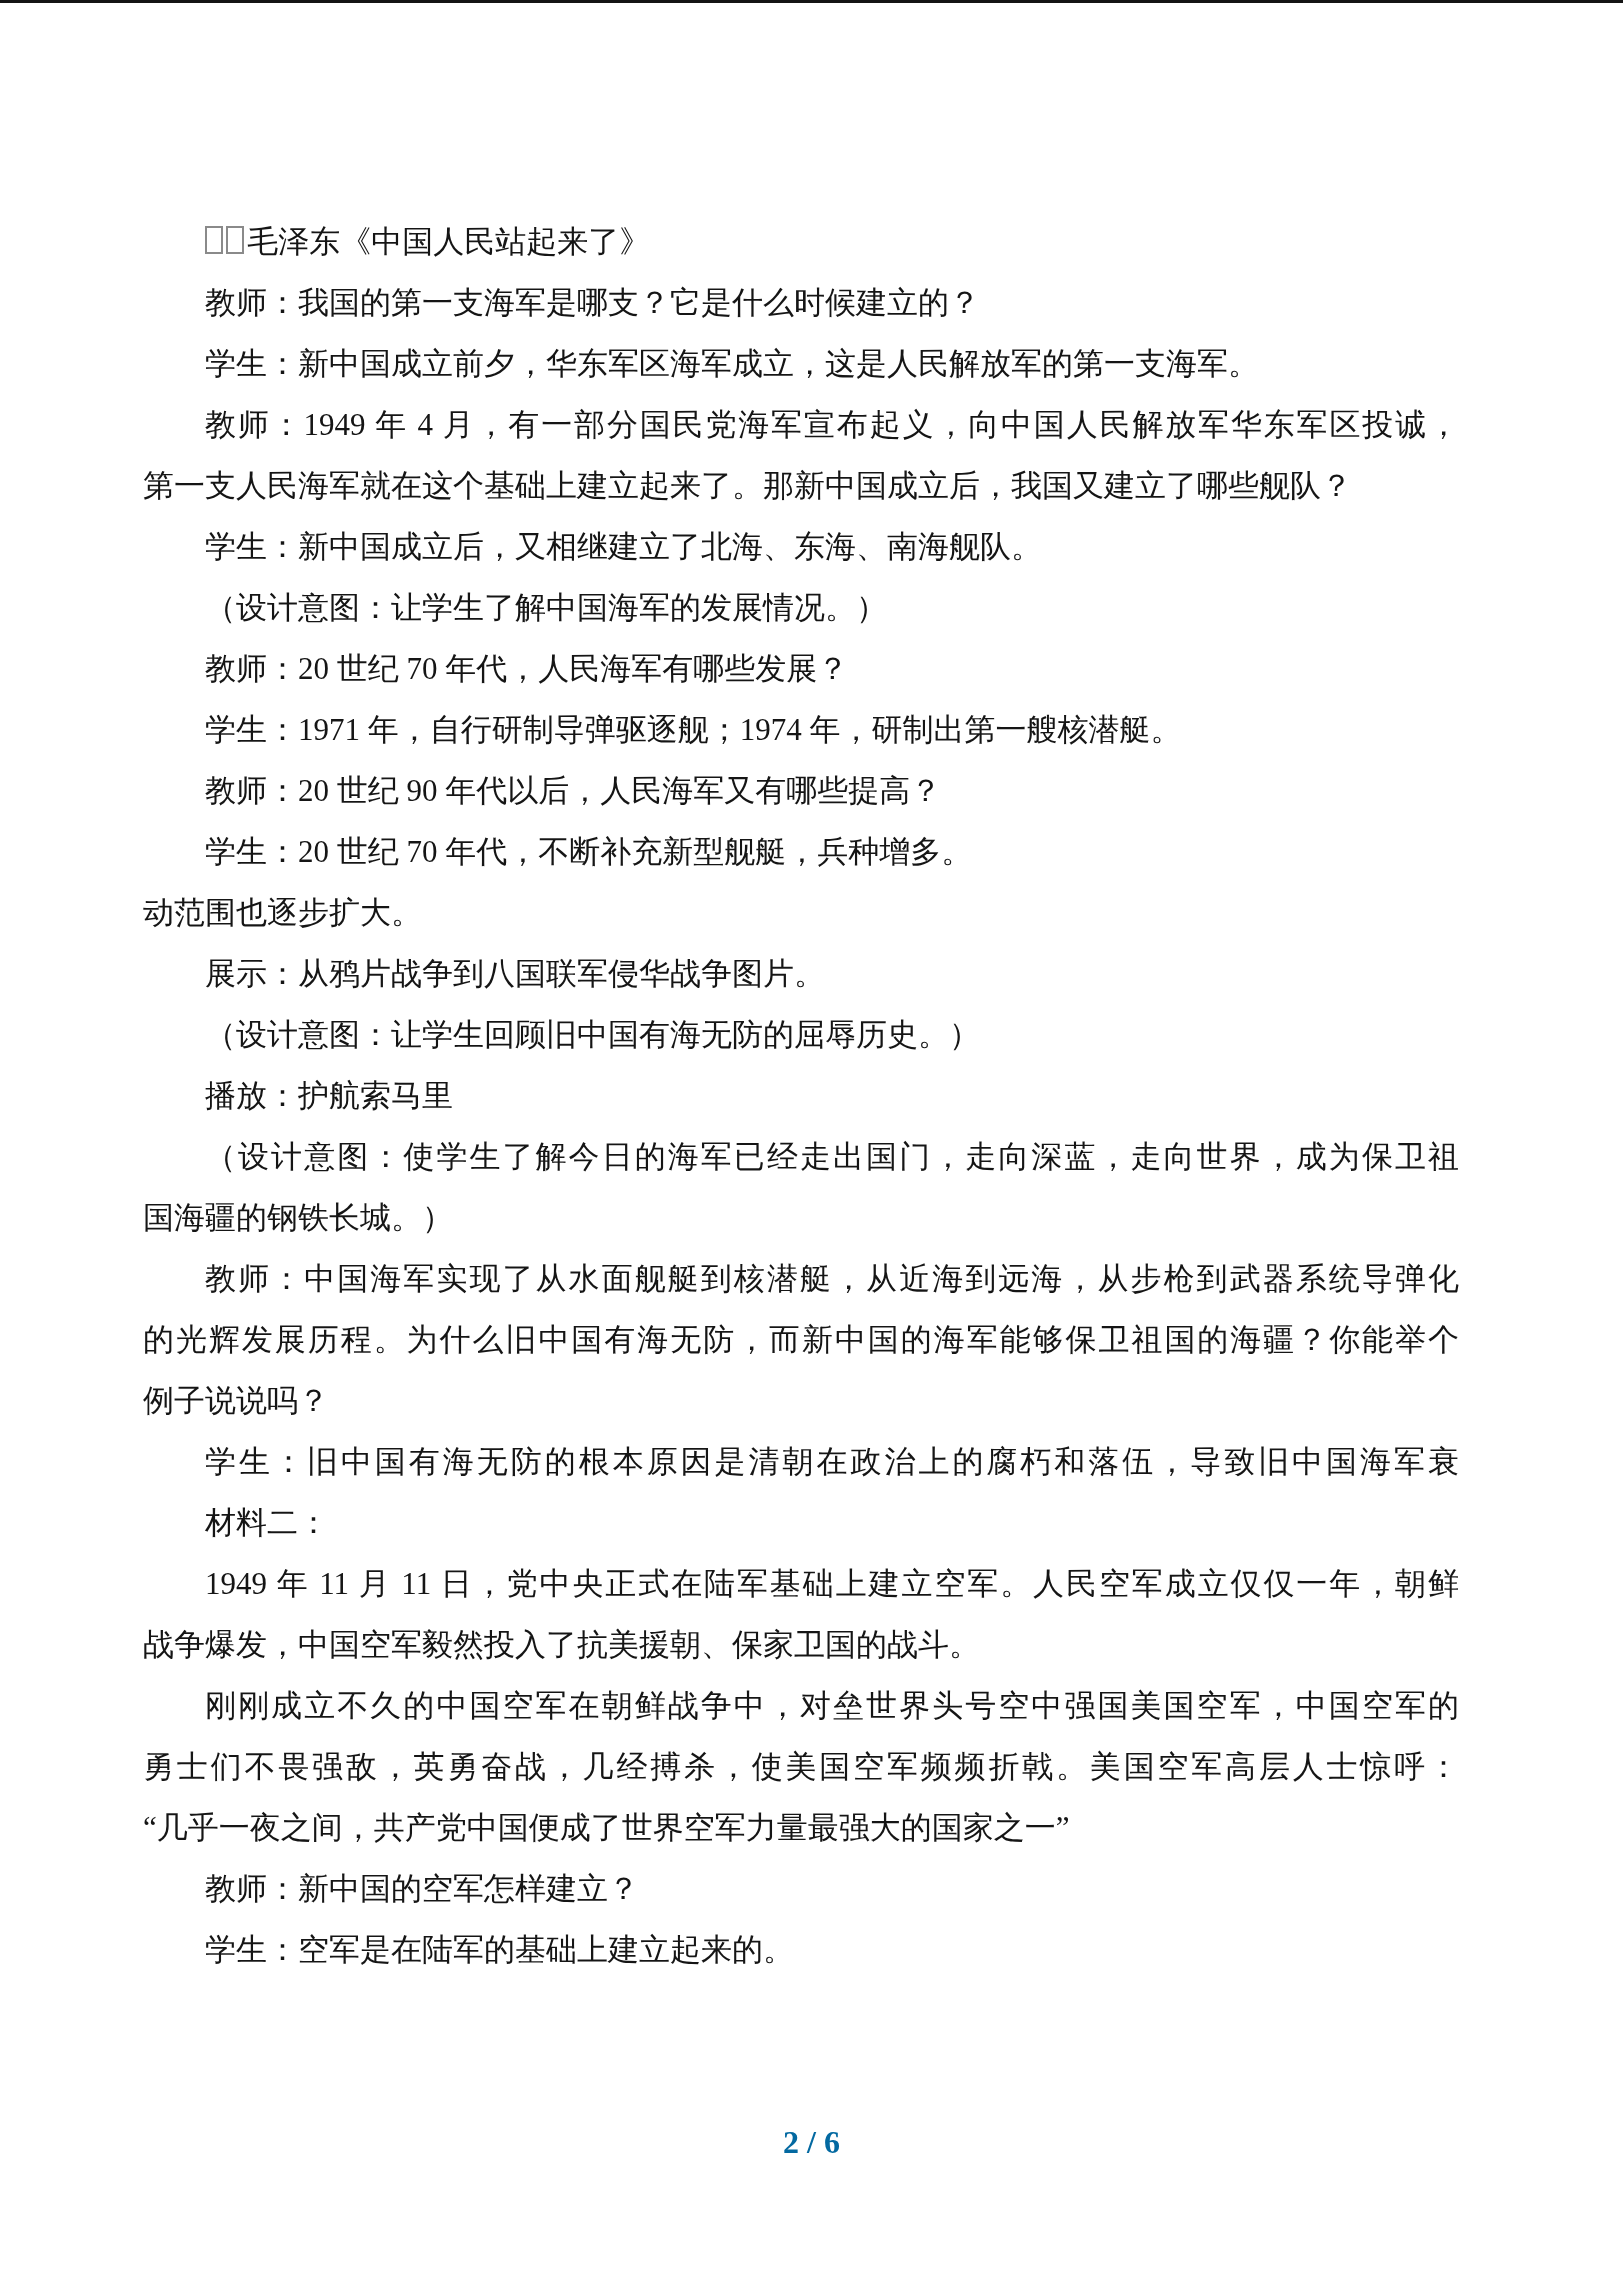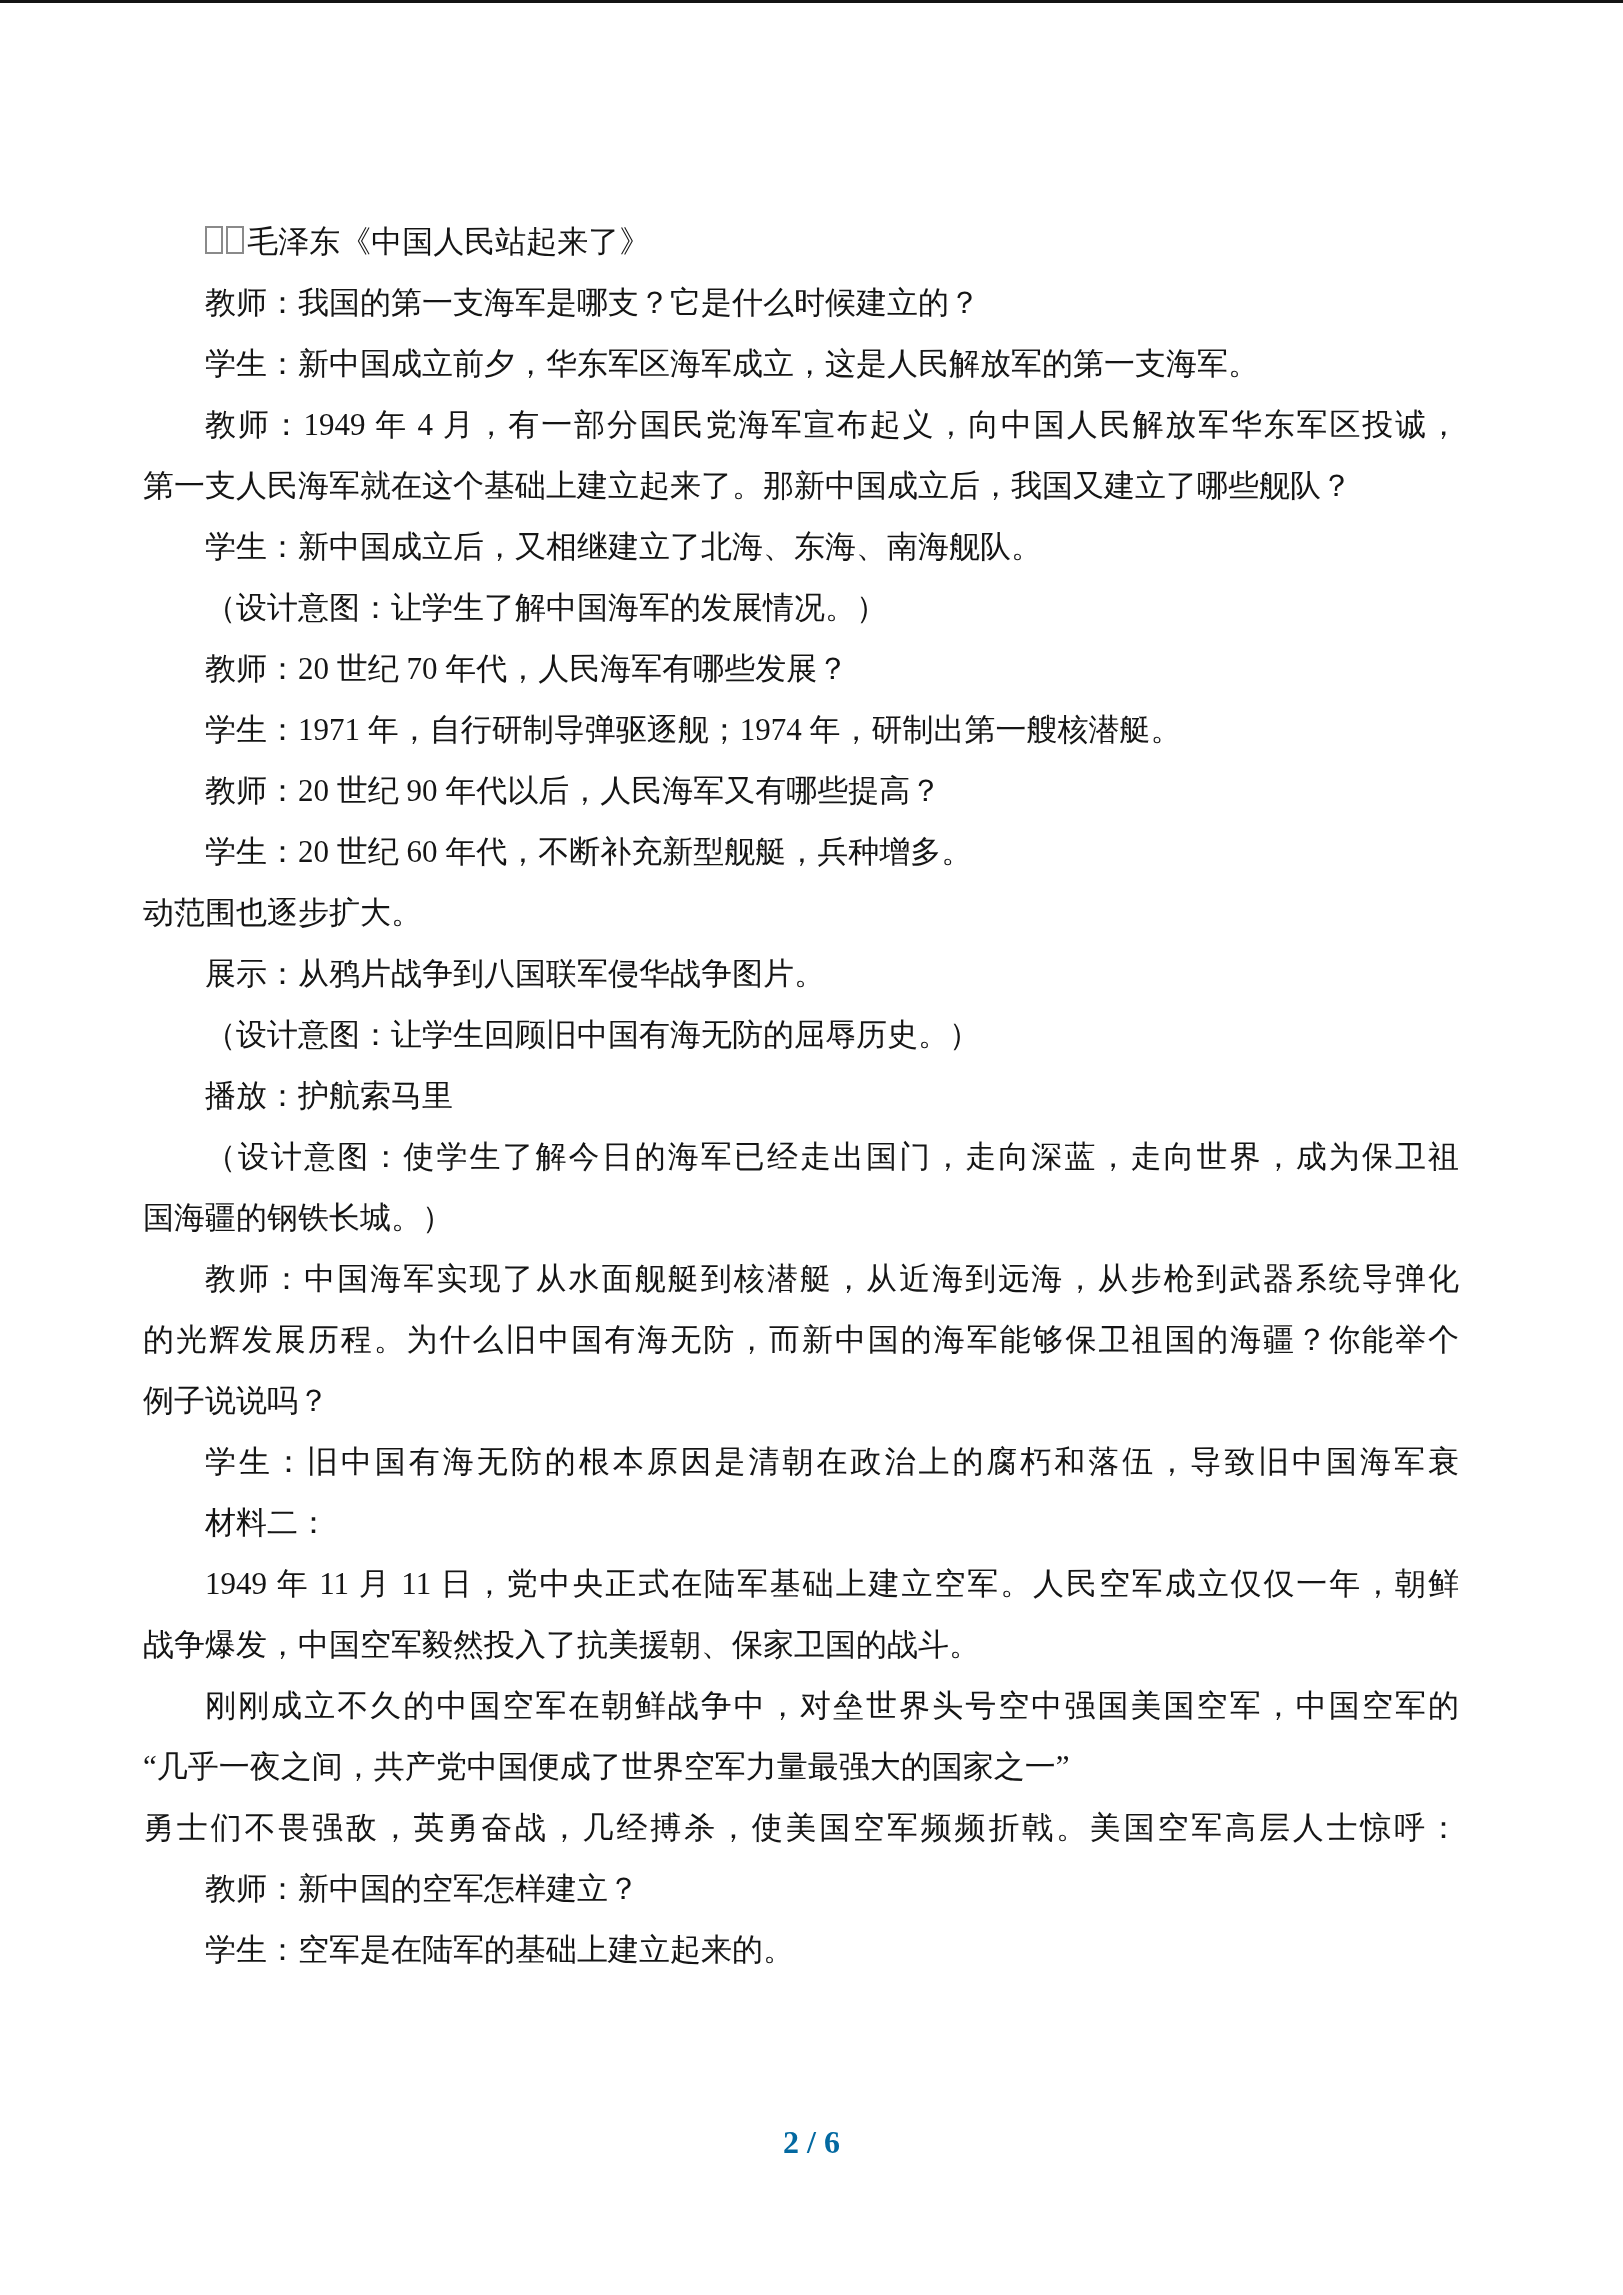--- a/index.html
+++ b/index.html
@@ -65,36 +65,36 @@
     <div class="line indent"><span class="ghost-box"></span><span class="ghost-box"></span><span>毛泽东《中国人民站起来了》</span></div>
     <div class="line indent">教师：我国的第一支海军是哪支？它是什么时候建立的？</div>
     <div class="line indent">学生：新中国成立前夕，华东军区海军成立，这是人民解放军的第一支海军。</div>
     <div class="line indent fill">教师：1949 年 4 月，有一部分国民党海军宣布起义，向中国人民解放军华东军区投诚，</div>
     <div class="line">第一支人民海军就在这个基础上建立起来了。那新中国成立后，我国又建立了哪些舰队？</div>
     <div class="line indent">学生：新中国成立后，又相继建立了北海、东海、南海舰队。</div>
     <div class="line indent">（设计意图：让学生了解中国海军的发展情况。）</div>
     <div class="line indent">教师：20 世纪 70 年代，人民海军有哪些发展？</div>
     <div class="line indent">学生：1971 年，自行研制导弹驱逐舰；1974 年，研制出第一艘核潜艇。</div>
     <div class="line indent">教师：20 世纪 90 年代以后，人民海军又有哪些提高？</div>
-    <div class="line indent">学生：20 世纪 60 年代，不断补充新型舰艇，兵种增多。</div>
+    <div class="line indent">学生：20 世纪 70 年代，不断补充新型舰艇，兵种增多。</div>
     <div class="line">动范围也逐步扩大。</div>
     <div class="line indent">展示：从鸦片战争到八国联军侵华战争图片。</div>
     <div class="line indent">（设计意图：让学生回顾旧中国有海无防的屈辱历史。）</div>
     <div class="line indent">播放：护航索马里</div>
     <div class="line indent fill">（设计意图：使学生了解今日的海军已经走出国门，走向深蓝，走向世界，成为保卫祖</div>
     <div class="line">国海疆的钢铁长城。）</div>
     <div class="line indent fill">教师：中国海军实现了从水面舰艇到核潜艇，从近海到远海，从步枪到武器系统导弹化</div>
     <div class="line fill">的光辉发展历程。为什么旧中国有海无防，而新中国的海军能够保卫祖国的海疆？你能举个</div>
     <div class="line">例子说说吗？</div>
     <div class="line indent fill">学生：旧中国有海无防的根本原因是清朝在政治上的腐朽和落伍，导致旧中国海军衰</div>
     <div class="line indent">材料二：</div>
     <div class="line indent fill">1949 年 11 月 11 日，党中央正式在陆军基础上建立空军。人民空军成立仅仅一年，朝鲜</div>
     <div class="line">战争爆发，中国空军毅然投入了抗美援朝、保家卫国的战斗。</div>
     <div class="line indent fill">刚刚成立不久的中国空军在朝鲜战争中，对垒世界头号空中强国美国空军，中国空军的</div>
+    <div class="line fill">勇士们不畏强敌，英勇奋战，几经搏杀，使美国空军频频折戟。美国空军高层人士惊呼：</div>
     <div class="line">“几乎一夜之间，共产党中国便成了世界空军力量最强大的国家之一”</div>
-    <div class="line fill">勇士们不畏强敌，英勇奋战，几经搏杀，使美国空军频频折戟。美国空军高层人士惊呼：</div>
     <div class="line indent">教师：新中国的空军怎样建立？</div>
     <div class="line indent">学生：空军是在陆军的基础上建立起来的。</div>
   </div>
 
   <div class="footer">2 / 6</div>
 </div>
 
 
 </body></html>

